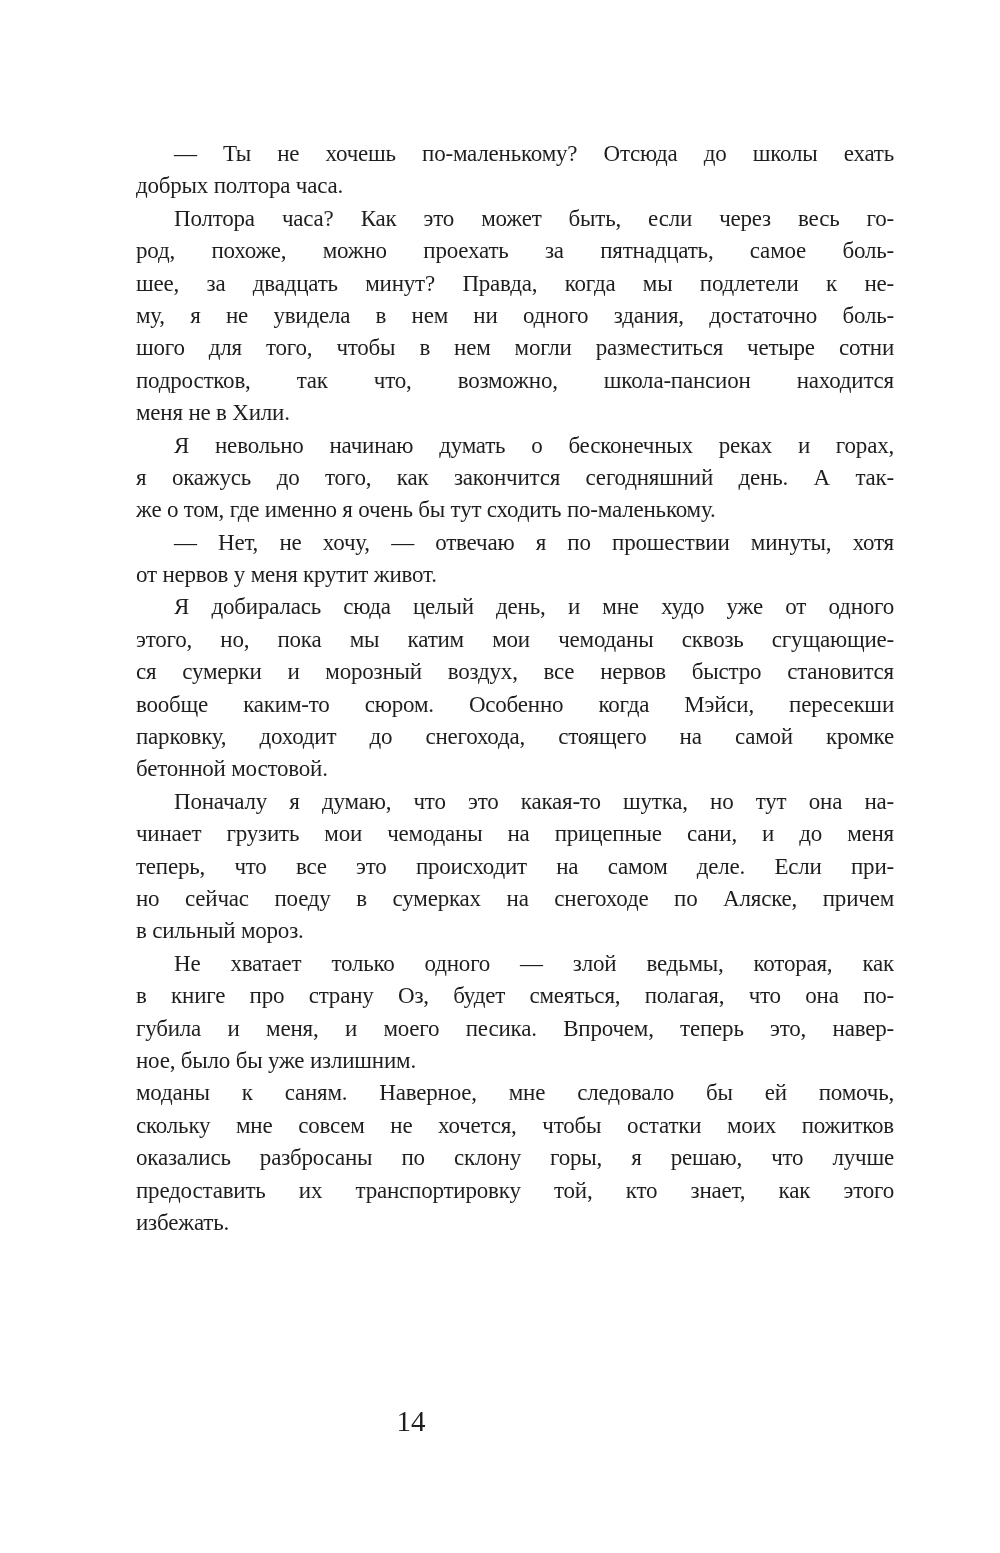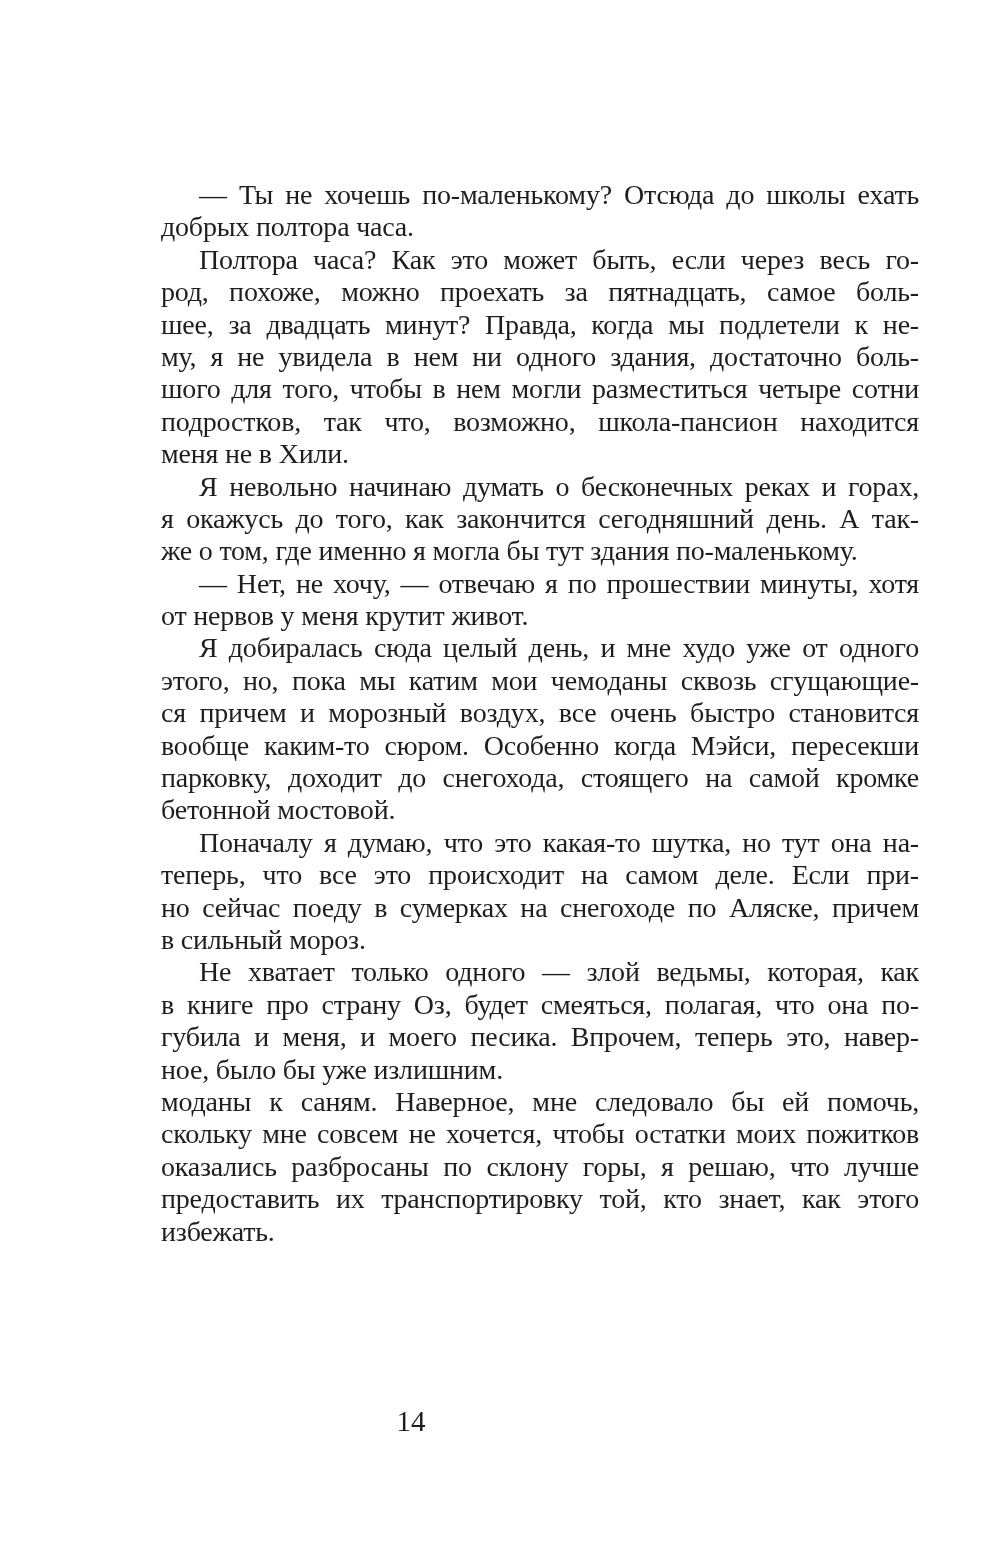--- a/index.html
+++ b/index.html
@@ -1,20 +1,20 @@
 <!DOCTYPE html>
 <html><head>
 <meta charset="utf-8">
 <style>
   html, body { margin: 0; padding: 0; background: #ffffff; }
   body { width: 1000px; height: 1553px; position: relative; overflow: hidden; }
   .page {
-    position: absolute; left: 161px; top: 138px; width: 758px;
+    position: absolute; left: 136px; top: 138px; width: 758px;
     font-family: "Liberation Serif", "DejaVu Serif", serif;
-    font-size: 28px; color: #1e1e1e; margin-top: 41px;
+    font-size: 23px; color: #1e1e1e;
   }
   .line {
     height: 32.4px; line-height: 32.4px; white-space: nowrap;
     text-align: justify; text-align-last: justify;
     letter-spacing: -0.2px;
   }
   .line.indent { padding-left: 38px; }
   .line.last { text-align-last: left; }
   .pagenum {
     position: absolute; left: 0; width: 822px; top: 1405px; text-align: center;
@@ -34,36 +34,37 @@
       <div class="line">род, похоже, можно проехать за пятнадцать, самое боль-</div>
       <div class="line">шее, за двадцать минут? Правда, когда мы подлетели к не-</div>
       <div class="line">му, я не увидела в нем ни одного здания, достаточно боль-</div>
       <div class="line">шого для того, чтобы в нем могли разместиться четыре сотни</div>
       <div class="line">подростков, так что, возможно, школа-пансион находится</div>
       <div class="line last">меня не в Хили.</div>
     </div>
     <div>
       <div class="line indent">Я невольно начинаю думать о бесконечных реках и горах,</div>
       <div class="line">я окажусь до того, как закончится сегодняшний день. А так-</div>
-      <div class="line last">же о том, где именно я могла бы тут здания по-маленькому.</div>
+      <div class="line last">же о том, где именно я очень бы тут сходить по-маленькому.</div>
     </div>
     <div>
       <div class="line indent">— Нет, не хочу, — отвечаю я по прошествии минуты, хотя</div>
       <div class="line last">от нервов у меня крутит живот.</div>
     </div>
     <div>
       <div class="line indent">Я добиралась сюда целый день, и мне худо уже от одного</div>
       <div class="line">этого, но, пока мы катим мои чемоданы сквозь сгущающие-</div>
-      <div class="line">ся причем и морозный воздух, все очень быстро становится</div>
+      <div class="line">ся сумерки и морозный воздух, все нервов быстро становится</div>
       <div class="line">вообще каким-то сюром. Особенно когда Мэйси, пересекши</div>
       <div class="line">парковку, доходит до снегохода, стоящего на самой кромке</div>
       <div class="line last">бетонной мостовой.</div>
     </div>
     <div>
       <div class="line indent">Поначалу я думаю, что это какая-то шутка, но тут она на-</div>
+      <div class="line">чинает грузить мои чемоданы на прицепные сани, и до меня</div>
       <div class="line">теперь, что все это происходит на самом деле. Если при-</div>
       <div class="line">но сейчас поеду в сумерках на снегоходе по Аляске, причем</div>
       <div class="line last">в сильный мороз.</div>
     </div>
     <div>
       <div class="line indent">Не хватает только одного — злой ведьмы, которая, как</div>
       <div class="line">в книге про страну Оз, будет смеяться, полагая, что она по-</div>
       <div class="line">губила и меня, и моего песика. Впрочем, теперь это, навер-</div>
       <div class="line last">ное, было бы уже излишним.</div>
     </div>

